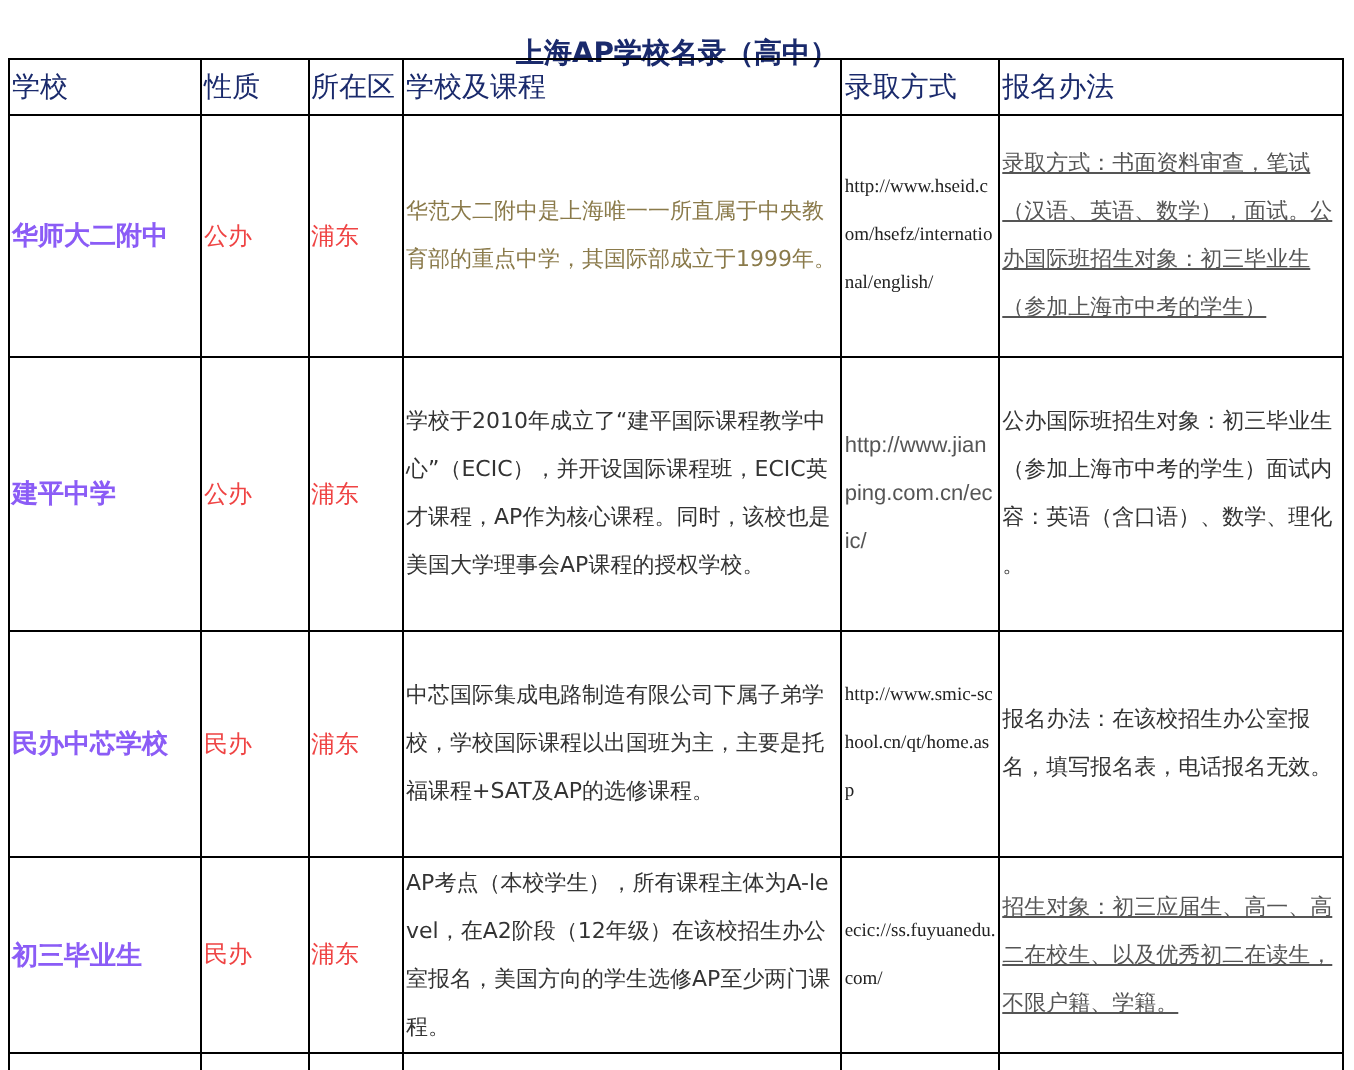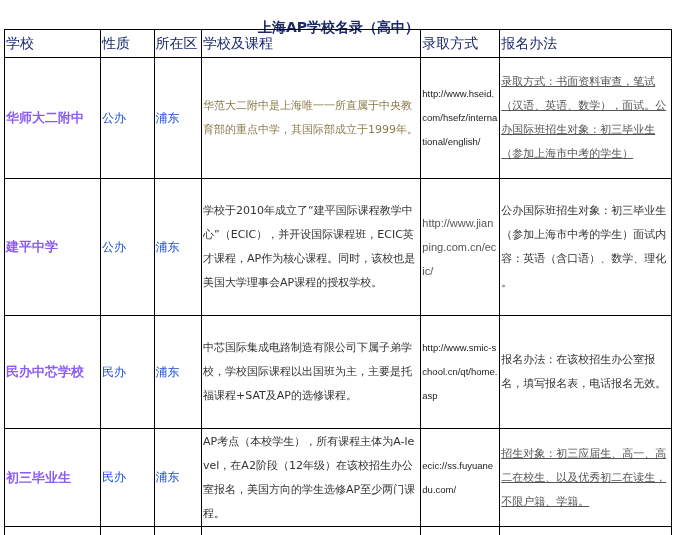--- a/index.html
+++ b/index.html
@@ -55,32 +55,32 @@
     .col-url { width: 78px; }
     .col-admission { width: 170px; }
 
     td.school-name {
       font-size: 13px;
       font-weight: bold;
       color: #8b5cf6;
     }
     td.plain {
       font-size: 12px;
-      color: #1d4ed8;
+      color: #ef4444;
       padding-top: 14px;
     }
     td.desc, td.admission {
       font-size: 11px;
       line-height: 24px;
       color: #333333;
     }
     td.desc.faint { color: #8a7a4a; }
     td.admission.faint { color: #555555; text-decoration: underline; }
     td.url {
-      font-family: Liberation Sans, sans-serif;
+      font-family: Liberation Serif, serif;
       font-size: 9.5px;
       line-height: 24px;
       color: #222222;
     }
     td.url.sans {
       font-family: "Liberation Sans", "DejaVu Sans", sans-serif;
       font-size: 11px;
       color: #555555;
     }
     tr.r1 td { height: 120px; }

